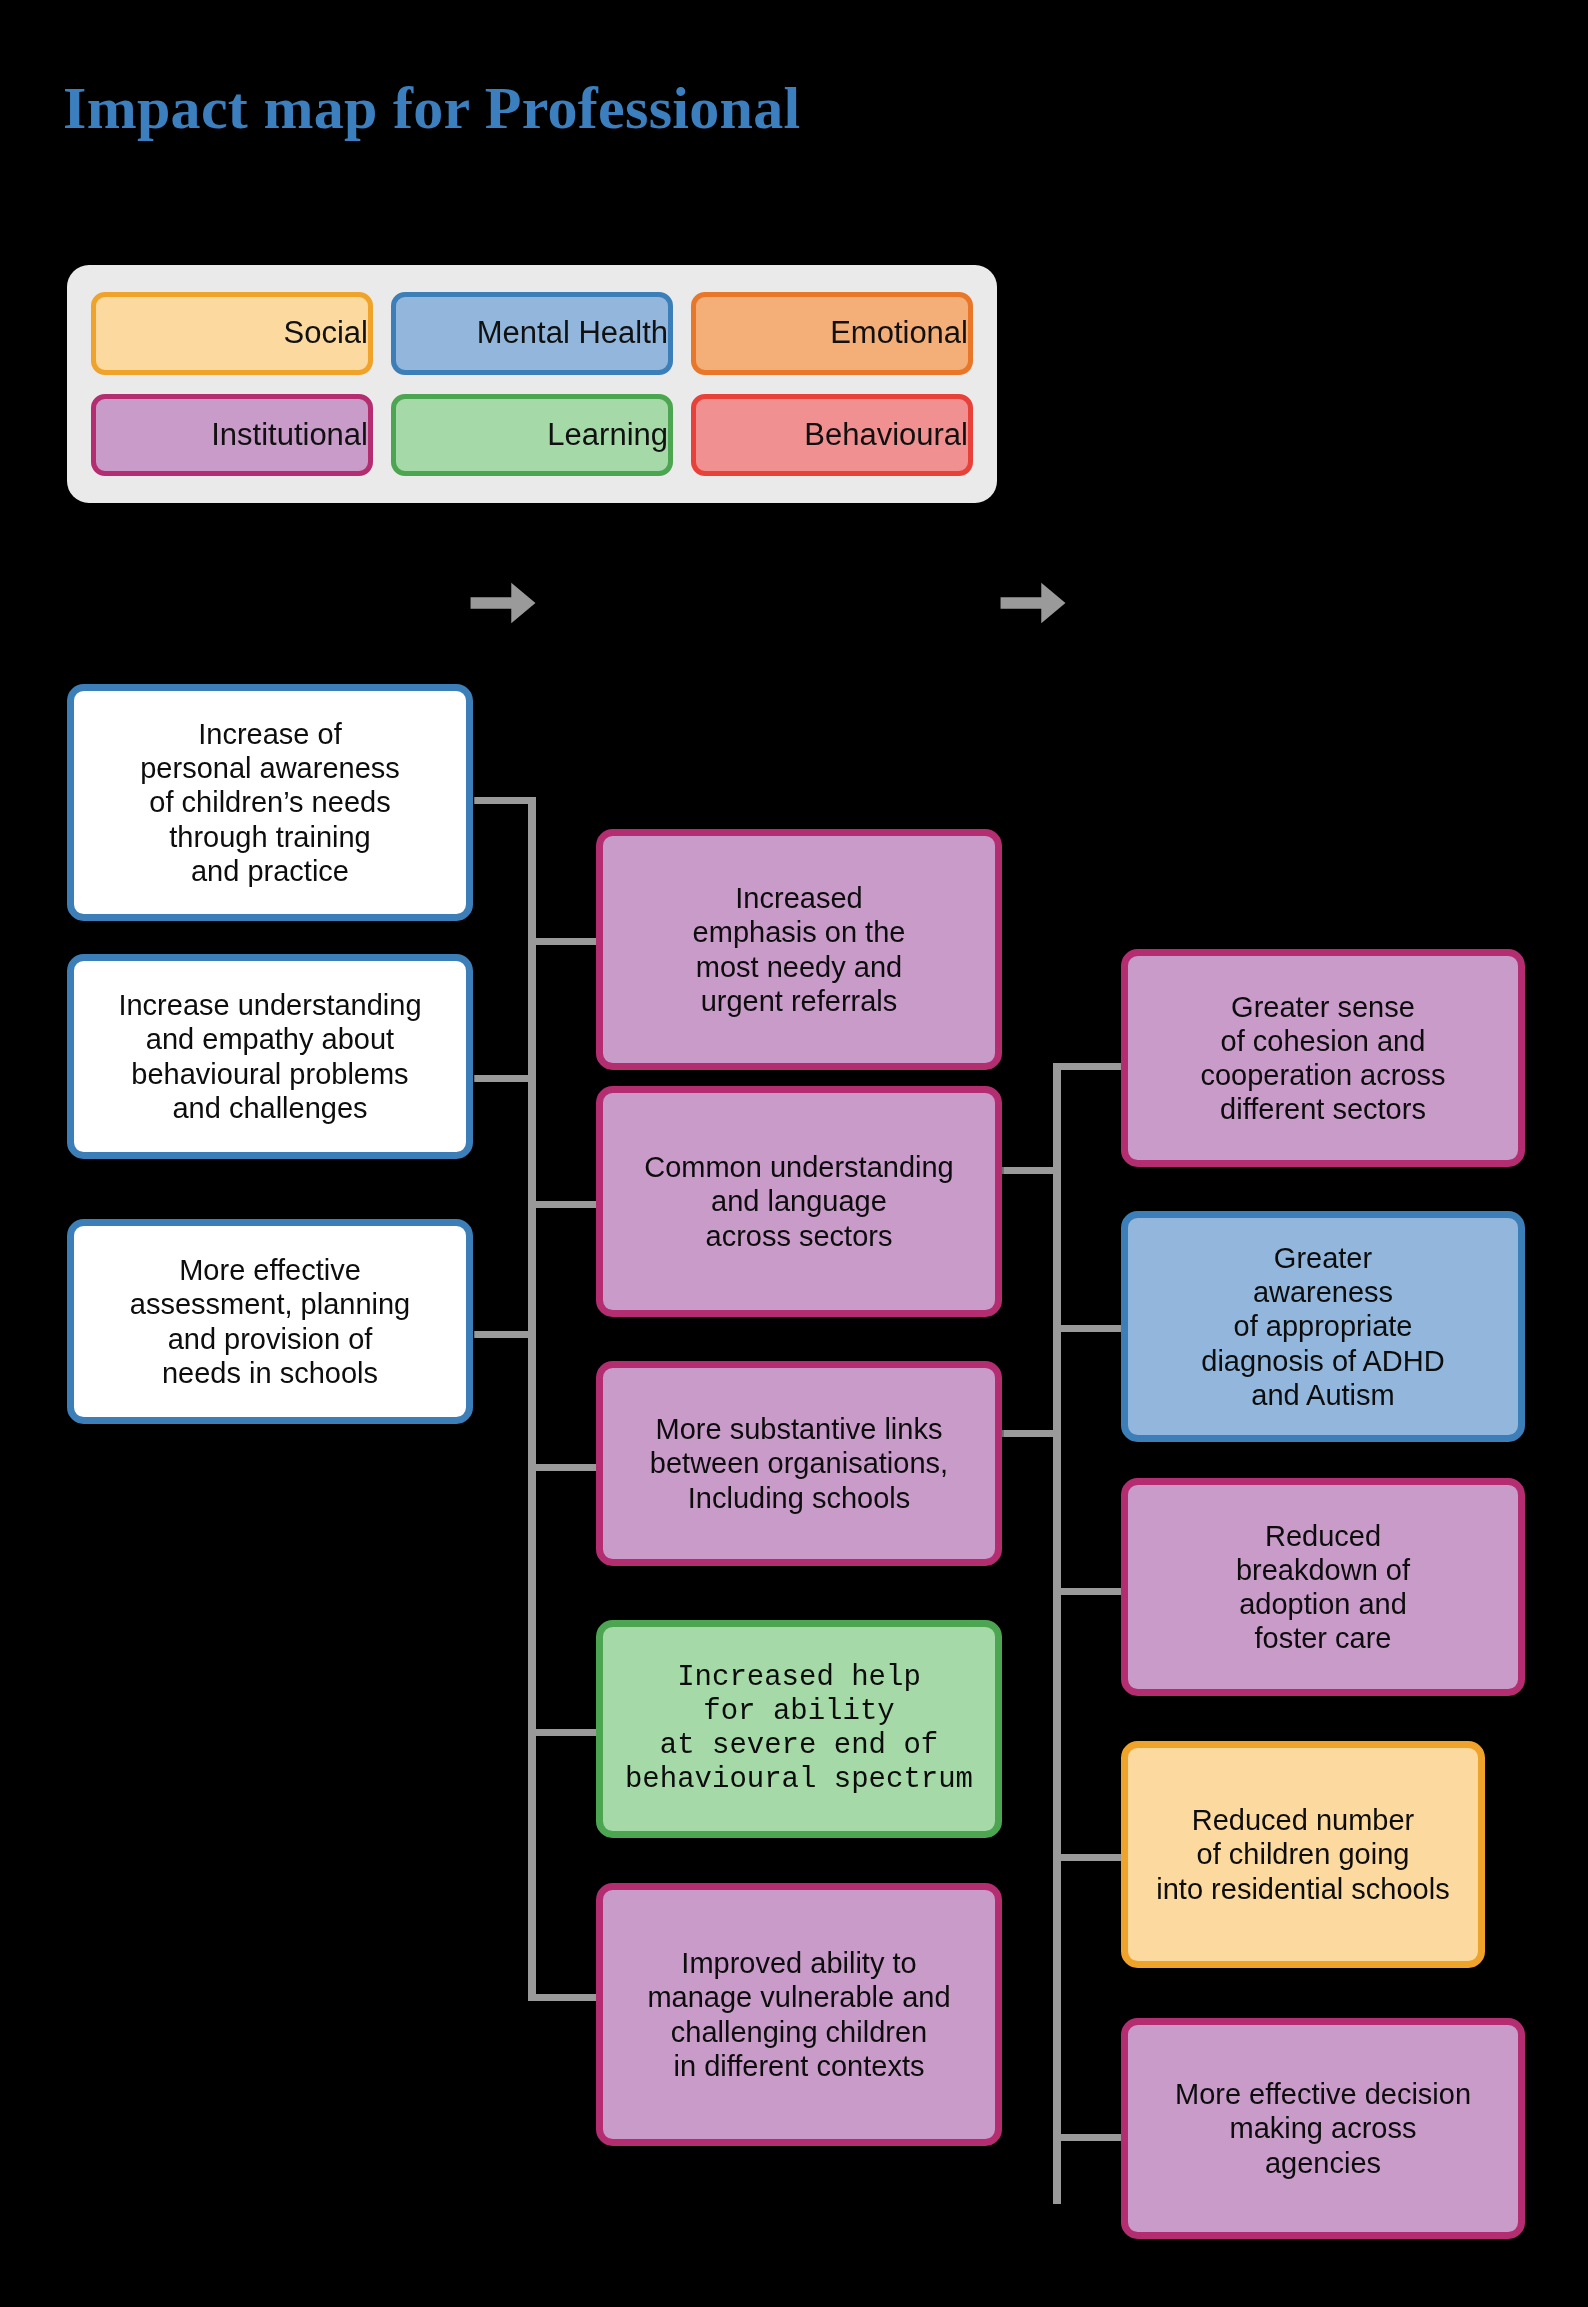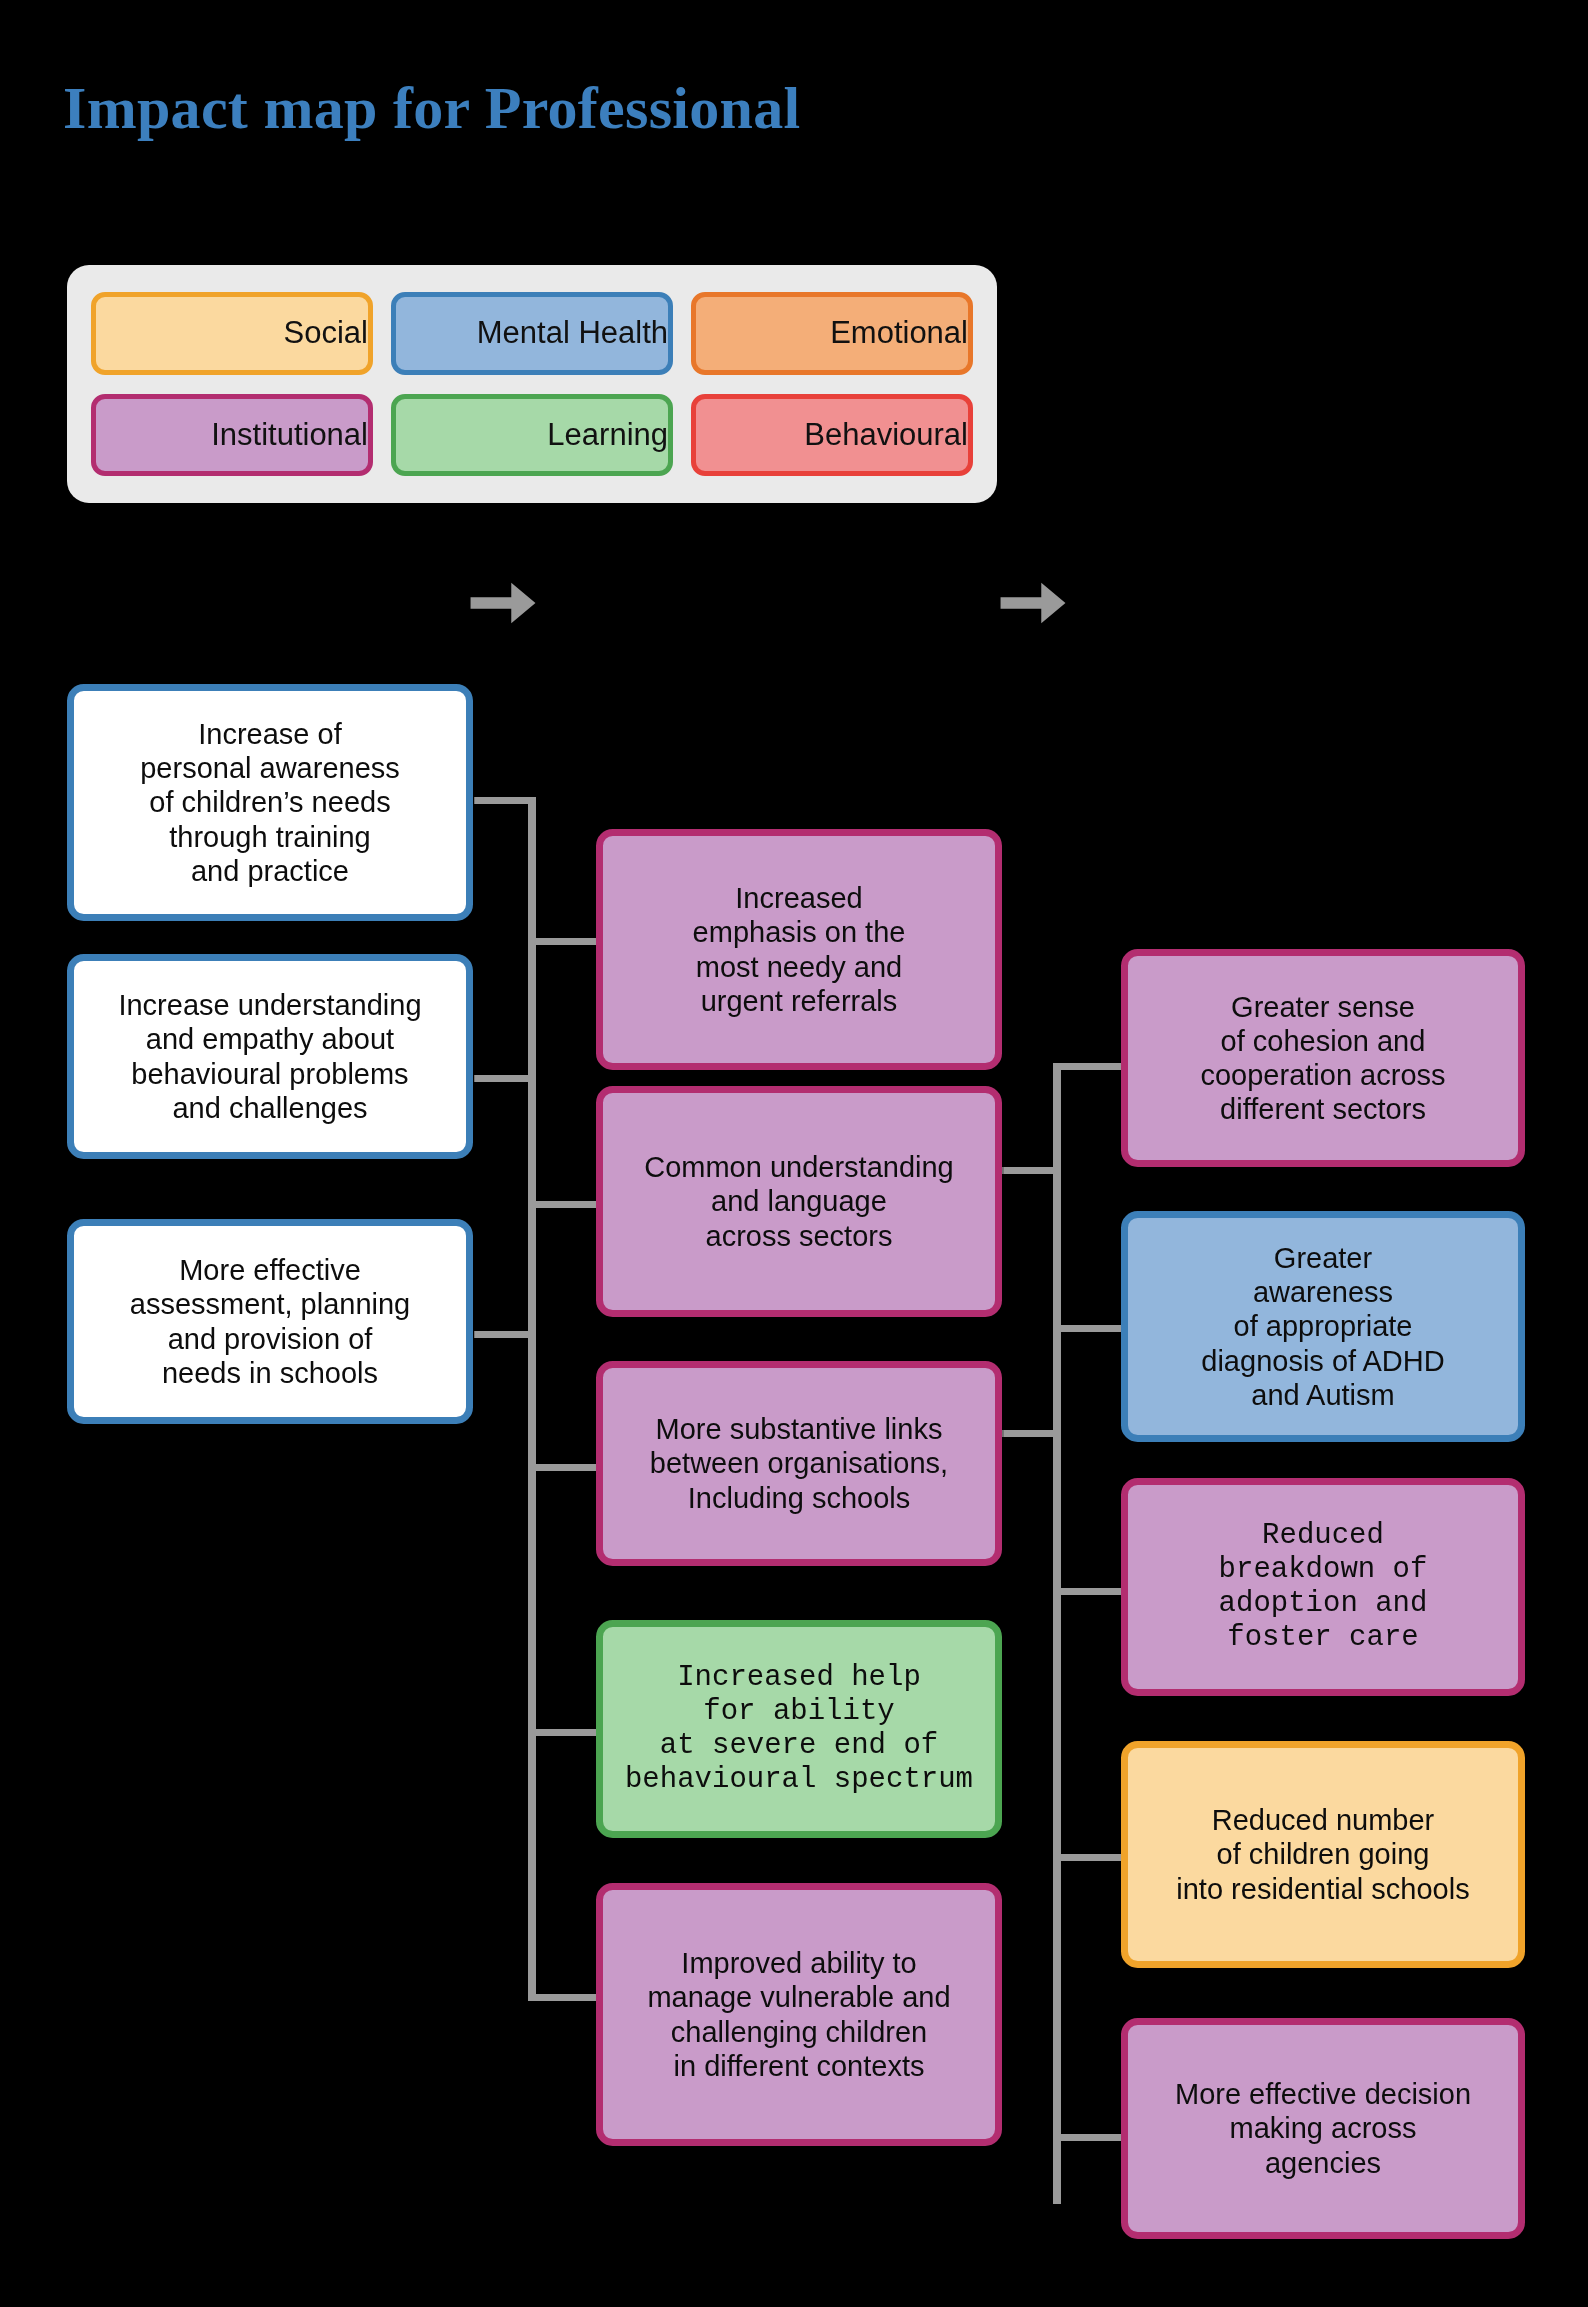--- a/index.html
+++ b/index.html
@@ -245,29 +245,29 @@
       </div>
       <div class="node" style="left: 1121px; top: 1211px; width: 404px; height: 231px; background: rgb(146, 182, 220); border-color: rgb(60, 127, 184); font-size: 29px;">
         <div class="nt">
           <span>Greater</span>
           <span>awareness</span>
           <span>of appropriate</span>
           <span>diagnosis of ADHD</span>
           <span>and Autism</span>
         </div>
       </div>
-      <div class="node" style="left: 1121px; top: 1478px; width: 404px; height: 218px; background: rgb(201, 155, 201); border-color: rgb(179, 45, 112); font-size: 29px; font-family: Liberation Mono, monospace;">
+      <div class="node" style="left: 1121px; top: 1478px; width: 404px; height: 218px; background: rgb(201, 155, 201); border-color: rgb(179, 45, 112); font-size: 29px;">
         <div class="nt">
           <span>Reduced</span>
           <span>breakdown of</span>
           <span>adoption and</span>
           <span>foster care</span>
         </div>
       </div>
-      <div class="node" style="left: 1121px; top: 1741px; width: 404px; height: 227px; background: rgb(251, 217, 159); border-color: rgb(240, 163, 42); font-size: 29px;">
+      <div class="node" style="left: 1121px; top: 1741px; width: 364px; height: 227px; background: rgb(251, 217, 159); border-color: rgb(240, 163, 42); font-size: 29px;">
         <div class="nt">
           <span>Reduced number</span>
           <span>of children going</span>
           <span>into residential schools</span>
         </div>
       </div>
       <div class="node" style="left: 1121px; top: 2018px; width: 404px; height: 221px; background: rgb(201, 155, 201); border-color: rgb(179, 45, 112); font-size: 29px;">
         <div class="nt">
           <span>More effective decision</span>
           <span>making across</span>

